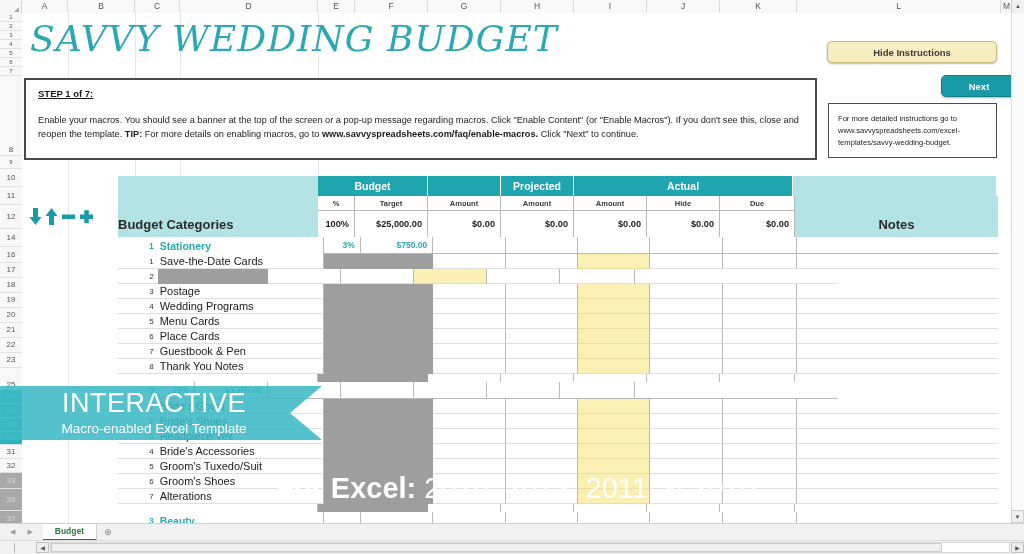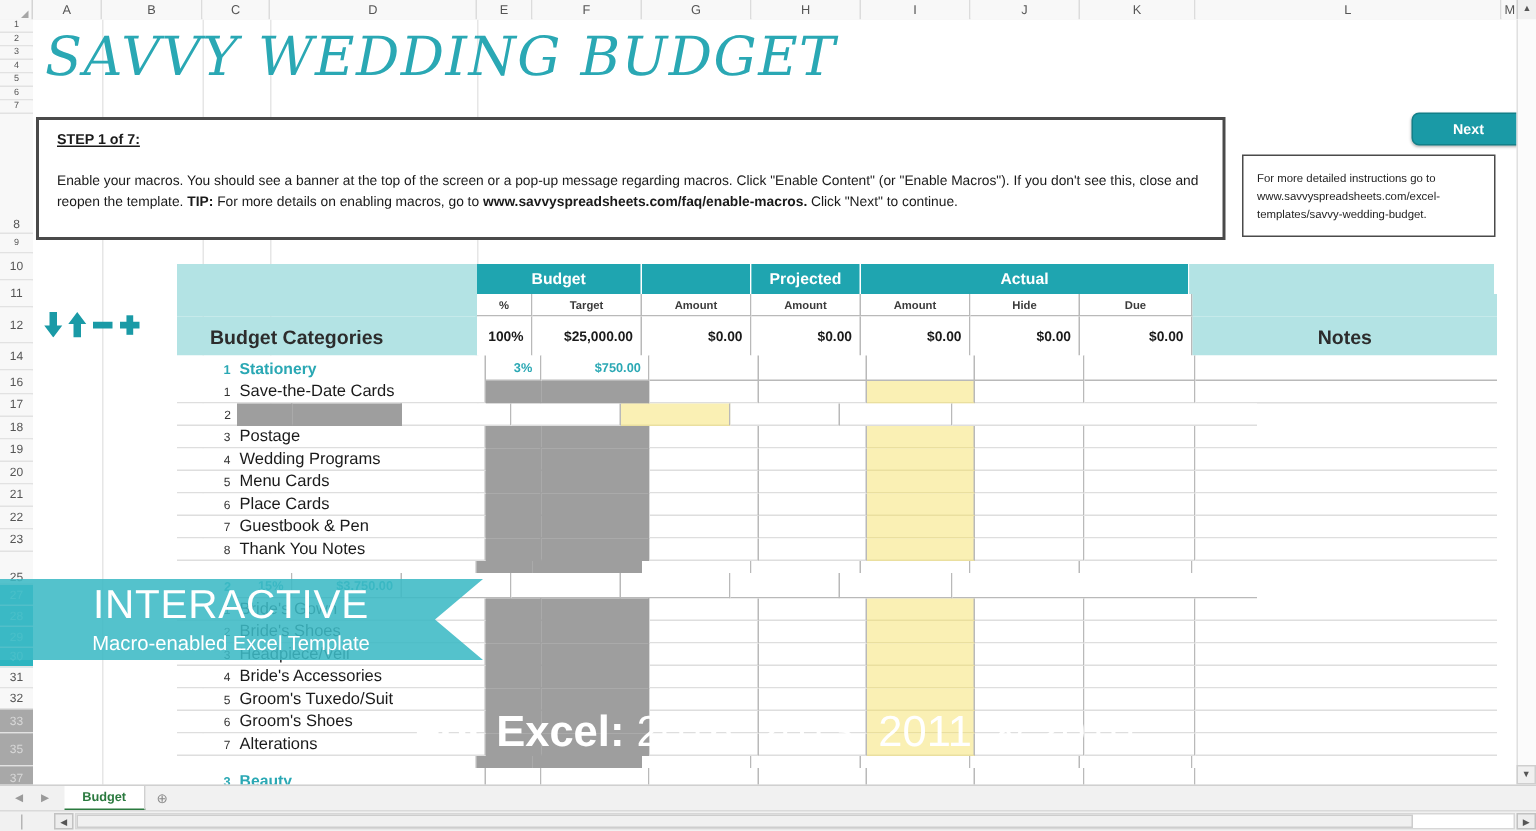--- a/index.html
+++ b/index.html
@@ -139,21 +139,21 @@
   .hdr-tot {
     height: 26px; background: #ffffff; color: #1a1a1a;
     font-size: 9.2px; font-weight: bold;
     display: flex; align-items: center; justify-content: flex-end;
     padding-right: 5px;
     border-right: 1px solid #b9b9b9;
   }
   .cat-title {
     height: 26px; background: #b3e3e4; color: #2c2c2c;
     font-size: 13px; font-weight: bold;
-    display: flex; align-items: center; padding-left: 22px;
+    display: flex; align-items: center; 
     border-right: 1px solid #b3e3e4;
   }
   .notes-title {
     height: 26px; background: #b3e3e4; color: #2c2c2c;
     font-size: 13px; font-weight: bold;
     display: flex; align-items: center; justify-content: center;
   }
 
   
   .r-cat { height: 17px; }
@@ -360,20 +360,21 @@
     <div class="vgrid" style="left:296px"></div>
   </div>
 
   <div class="title">SAVVY WEDDING BUDGET</div>
 
   <div class="instr-box">
     <div class="instr-step">STEP 1 of 7:</div>
     <div class="instr-body"><span>Enable your macros.  You should see a banner at the top of the screen or a pop-up message regarding macros.  Click "Enable Content" (or "Enable Macros").  If you don't see this, close and reopen the template.  </span><b>TIP:</b><span>  For more details on enabling macros, go to </span><b>www.savvyspreadsheets.com/faq/enable-macros.</b><span>  Click "Next" to continue.</span></div>
   </div>
 
+  <div class="btn-hide">Hide Instructions</div>
   <div class="btn-next">Next</div>
   <div class="detail-box">For more detailed instructions go to www.savvyspreadsheets.com/excel-templates/savvy-wedding-budget.</div>
 
   <div class="arrows">
     <svg width="13" height="17" viewBox="0 0 13 17">
       <path d="M4 0 h5 v9 h3.5 L6.5 17 L0.5 9 H4 Z" fill="#1a9aa6"></path>
     </svg>
     <svg width="13" height="17" viewBox="0 0 13 17">
       <path d="M6.5 0 L12.5 8 H9 v9 H4 V8 H0.5 Z" fill="#1a9aa6"></path>
     </svg>

